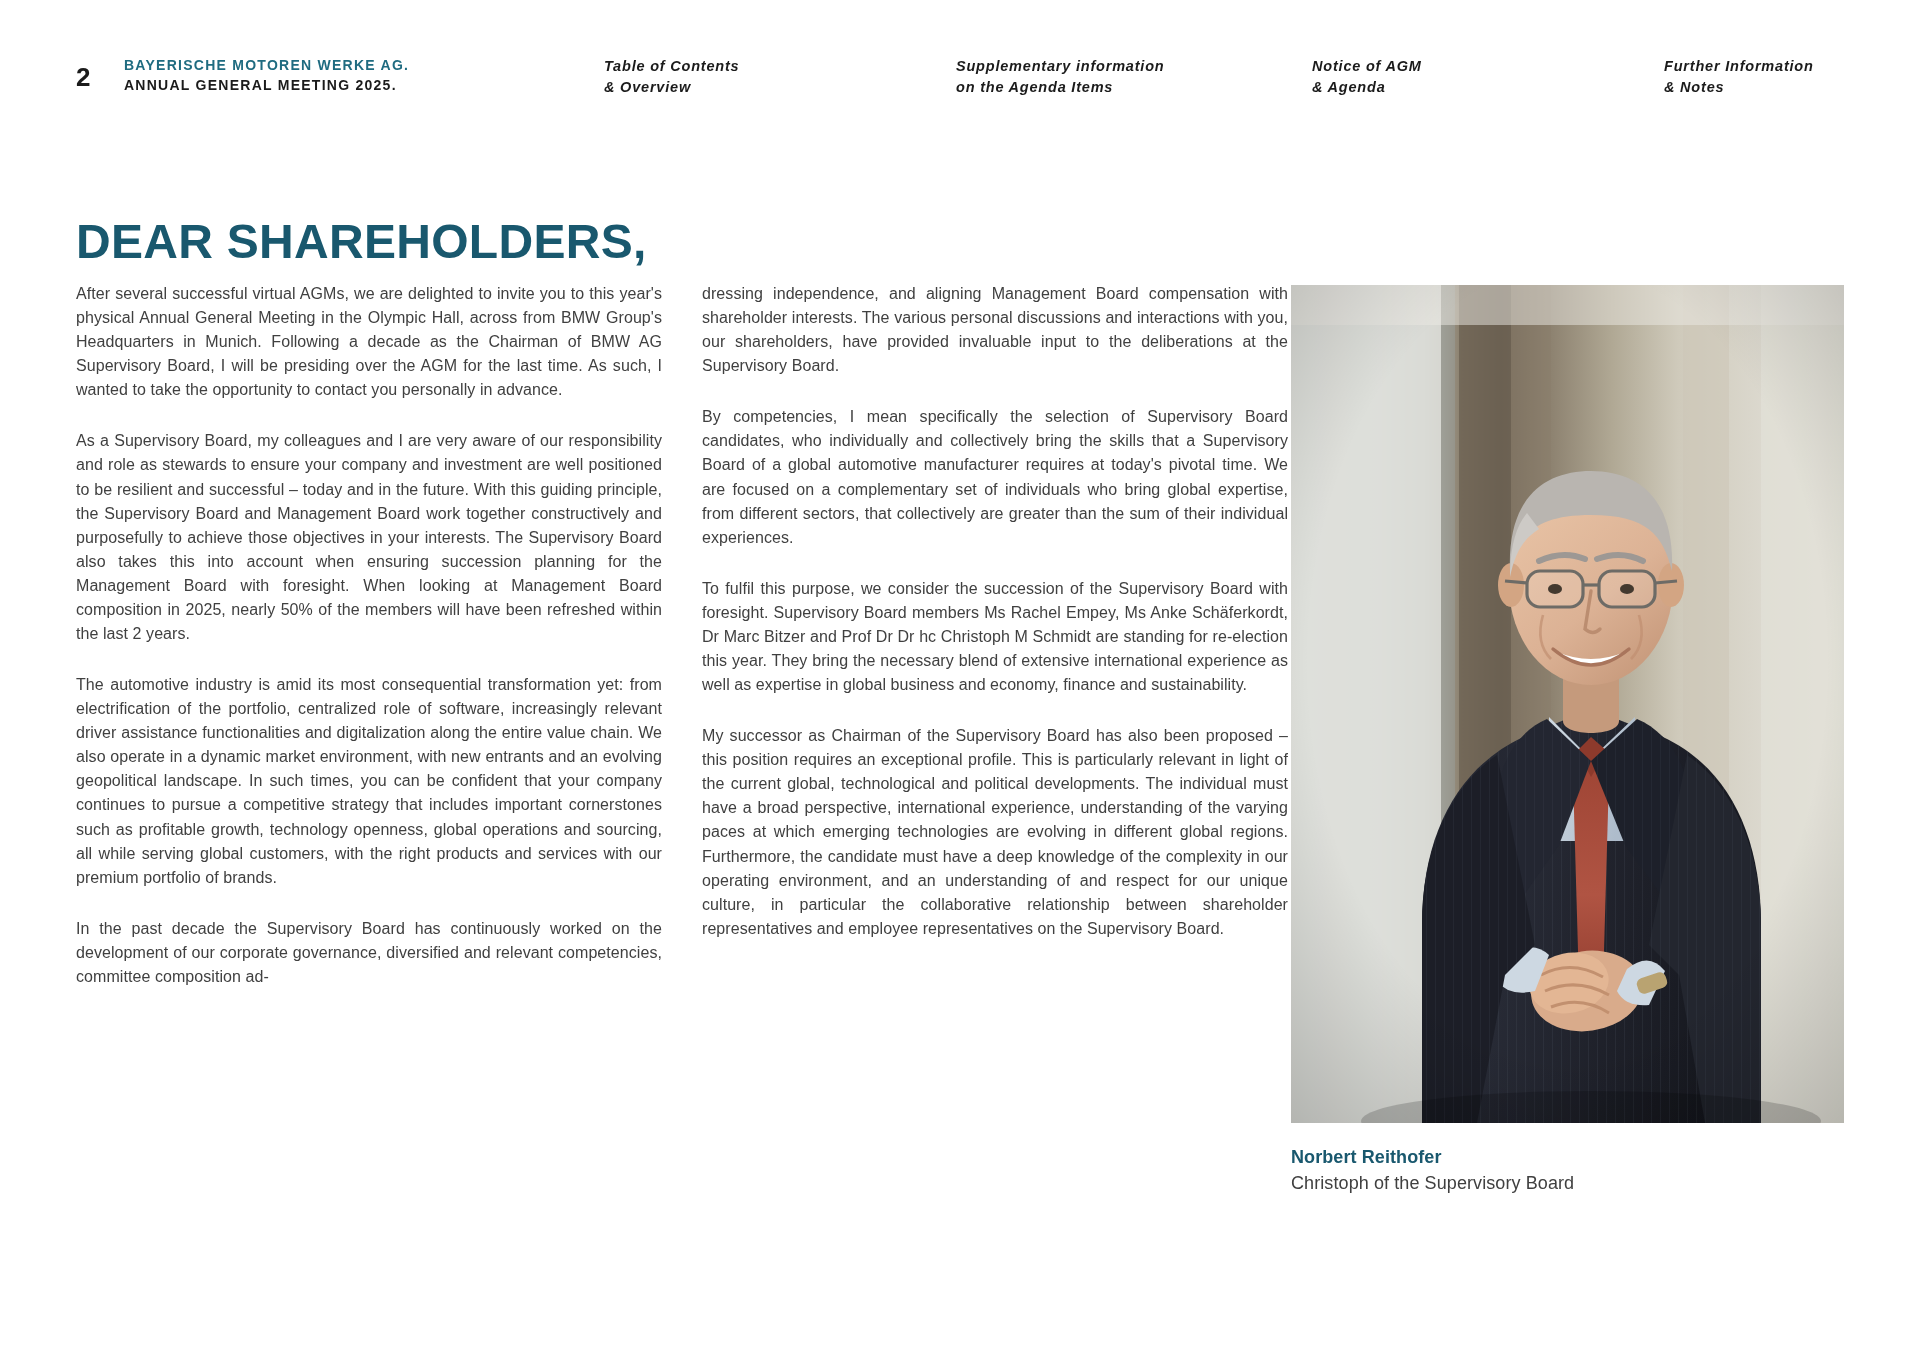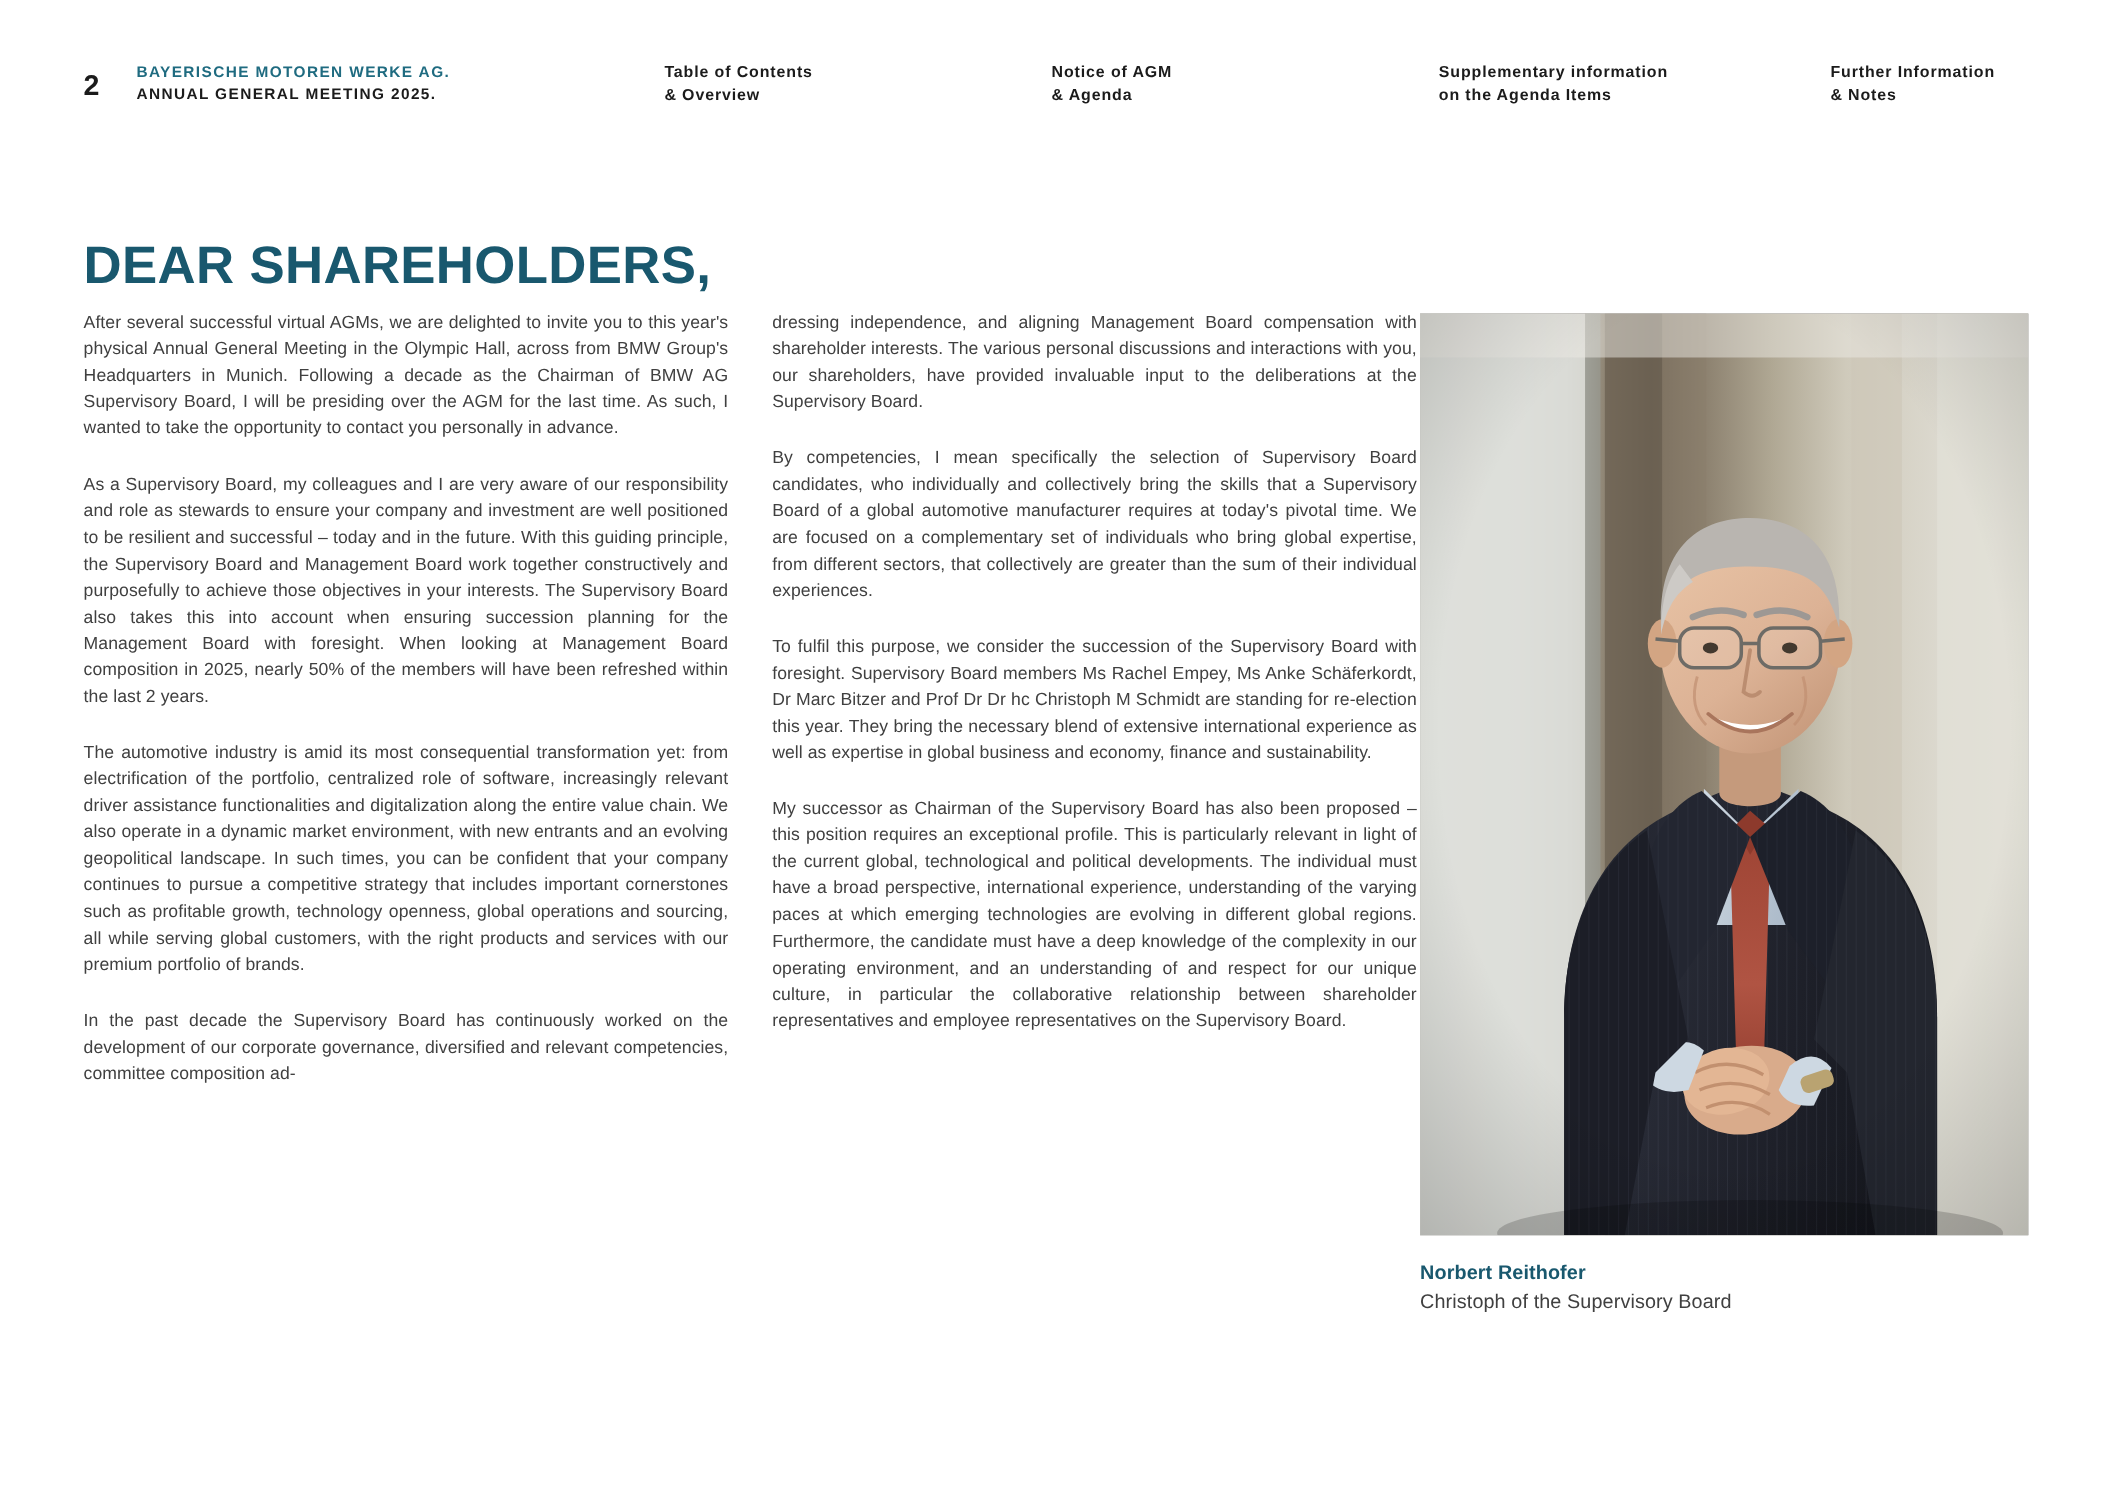--- a/index.html
+++ b/index.html
@@ -57,20 +57,21 @@
   }
   .header-brand .brand-line2 {
     color: #1b1b1b;
     display: block;
   }
   .header-nav {
     flex: 1 1 auto;
     display: flex;
     align-items: flex-start;
     justify-content: flex-start;
+    font-style: italic;
   }
   .nav-item {
     font-size: 14.5px;
     line-height: 1.45;
     letter-spacing: 0.055em;
     color: #1b1b1b;
     font-weight: 600;
     white-space: nowrap;
   }
   .nav-item span { display: block; }
@@ -162,27 +163,27 @@
     <div class="header-brand">
       <span class="brand-line1">BAYERISCHE MOTOREN WERKE AG.</span>
       <span class="brand-line2">ANNUAL GENERAL MEETING 2025.</span>
     </div>
 
     <nav class="header-nav">
       <div class="nav-item n0">
         <span>Table of Contents</span>
         <span>&amp; Overview</span>
       </div>
+      <div class="nav-item n2">
+        <span>Supplementary information</span>
+        <span>on the Agenda Items</span>
+      </div>
       <div class="nav-item n1">
         <span>Notice of AGM</span>
         <span>&amp; Agenda</span>
-      </div>
-      <div class="nav-item n2">
-        <span>Supplementary information</span>
-        <span>on the Agenda Items</span>
       </div>
       <div class="nav-item n3">
         <span>Further Information</span>
         <span>&amp; Notes</span>
       </div>
     </nav>
   </div>
 
   <h1 class="headline">DEAR SHAREHOLDERS,</h1>
 

